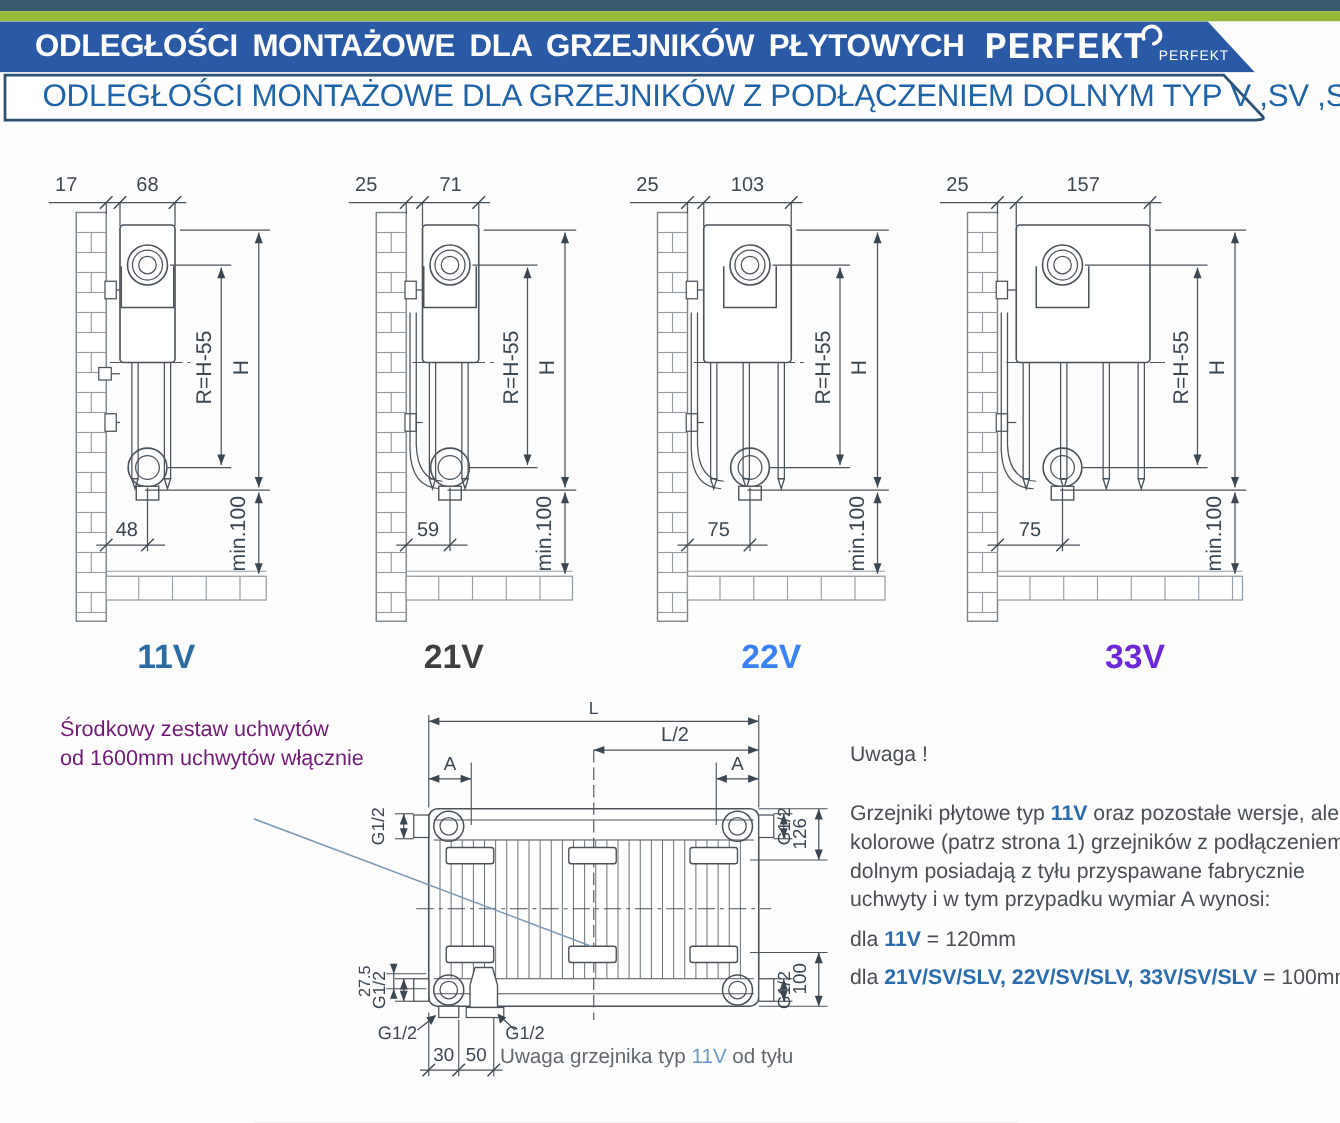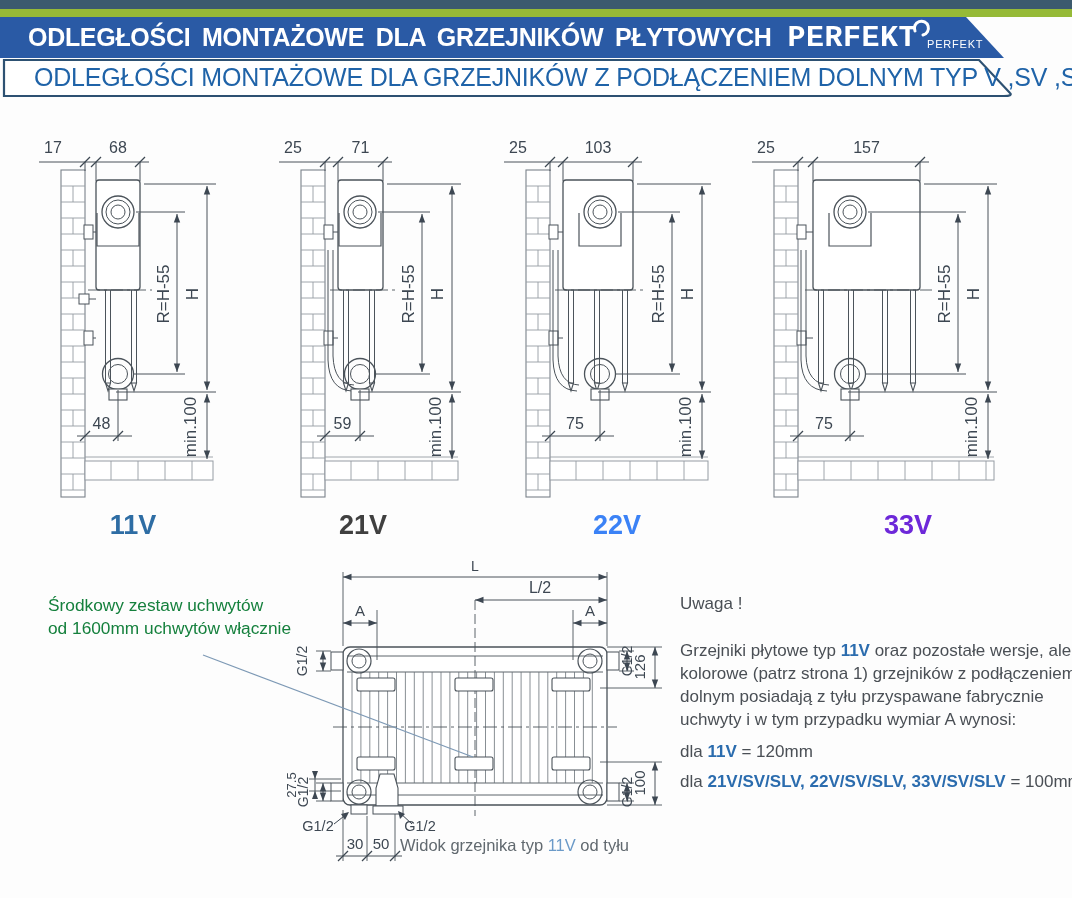--- a/index.html
+++ b/index.html
@@ -13,21 +13,21 @@
   .banner-title{color:#fff;font-size:25px;font-weight:700;word-spacing:5px;letter-spacing:-0.3px;white-space:nowrap;}
   .brand{display:inline-flex;align-items:baseline;margin-left:16px;position:relative;}
   .brand-main{color:#fff;font-size:30px;font-weight:800;letter-spacing:0.5px;line-height:1;font-family:Liberation Mono, monospace;}
   .swoosh{position:relative;top:-8px;left:-6px;}
   .brand-sub{color:#fff;font-size:11px;letter-spacing:0.8px;margin-left:-10px;position:relative;top:2px;}
   .draw{position:absolute;left:0;top:0;}
   .draw text{font-family:"Liberation Sans",sans-serif;}
   .subtitle{position:absolute;left:34px;top:63px;font-size:25px;font-weight:500;color:#1f63a8;
             letter-spacing:-0.2px;white-space:nowrap;}
   .t-label{position:absolute;top:510px;transform:translateX(-50%);font-size:27px;font-weight:600;color:#2e6da4;}
-  .left-note{position:absolute;left:48px;top:594px;font-size:17.3px;line-height:22.5px;color:#15803d;}
+  .left-note{position:absolute;left:48px;top:572px;font-size:17.3px;line-height:22.5px;color:#701a75;}
   .right-note{position:absolute;left:680px;top:592px;width:404px;font-size:17px;line-height:23px;color:#4a4f55;}
   .right-note .uwaga{margin-bottom:24px;}
   .right-note .dla1{margin-top:9px;}
   .right-note .dla2{margin-top:7px;}
   .blue{color:#2b6cae;font-weight:600;}
   .caption{position:absolute;left:400px;top:836px;font-size:16.5px;color:#61696f;}
   .cap-type{color:#6b9ac8;}
 </style>
 </head>
 <body>
@@ -580,14 +580,14 @@
     <div>od 1600mm uchwytów włącznie</div>
   </div>
 
   <div class="right-note">
     <div class="uwaga">Uwaga !</div>
     <div><span>Grzejniki płytowe typ </span><span class="blue">11V</span><span> oraz pozostałe wersje, ale kolorowe (patrz strona 1) grzejników z podłączeniem dolnym posiadają z tyłu przyspawane fabrycznie uchwyty i w tym przypadku wymiar A wynosi:</span></div>
     <div class="dla1"><span>dla </span><span class="blue">11V</span><span> = 120mm</span></div>
     <div class="dla2"><span>dla </span><span class="blue">21V/SV/SLV, 22V/SV/SLV, 33V/SV/SLV</span><span> = 100mm</span></div>
   </div>
 
-  <div class="caption"><span>Widok grzejnika typ </span><span class="cap-type">11V</span><span> od tyłu</span></div>
+  <div class="caption"><span>Uwaga grzejnika typ </span><span class="cap-type">11V</span><span> od tyłu</span></div>
 </div>
 
 </body></html>

